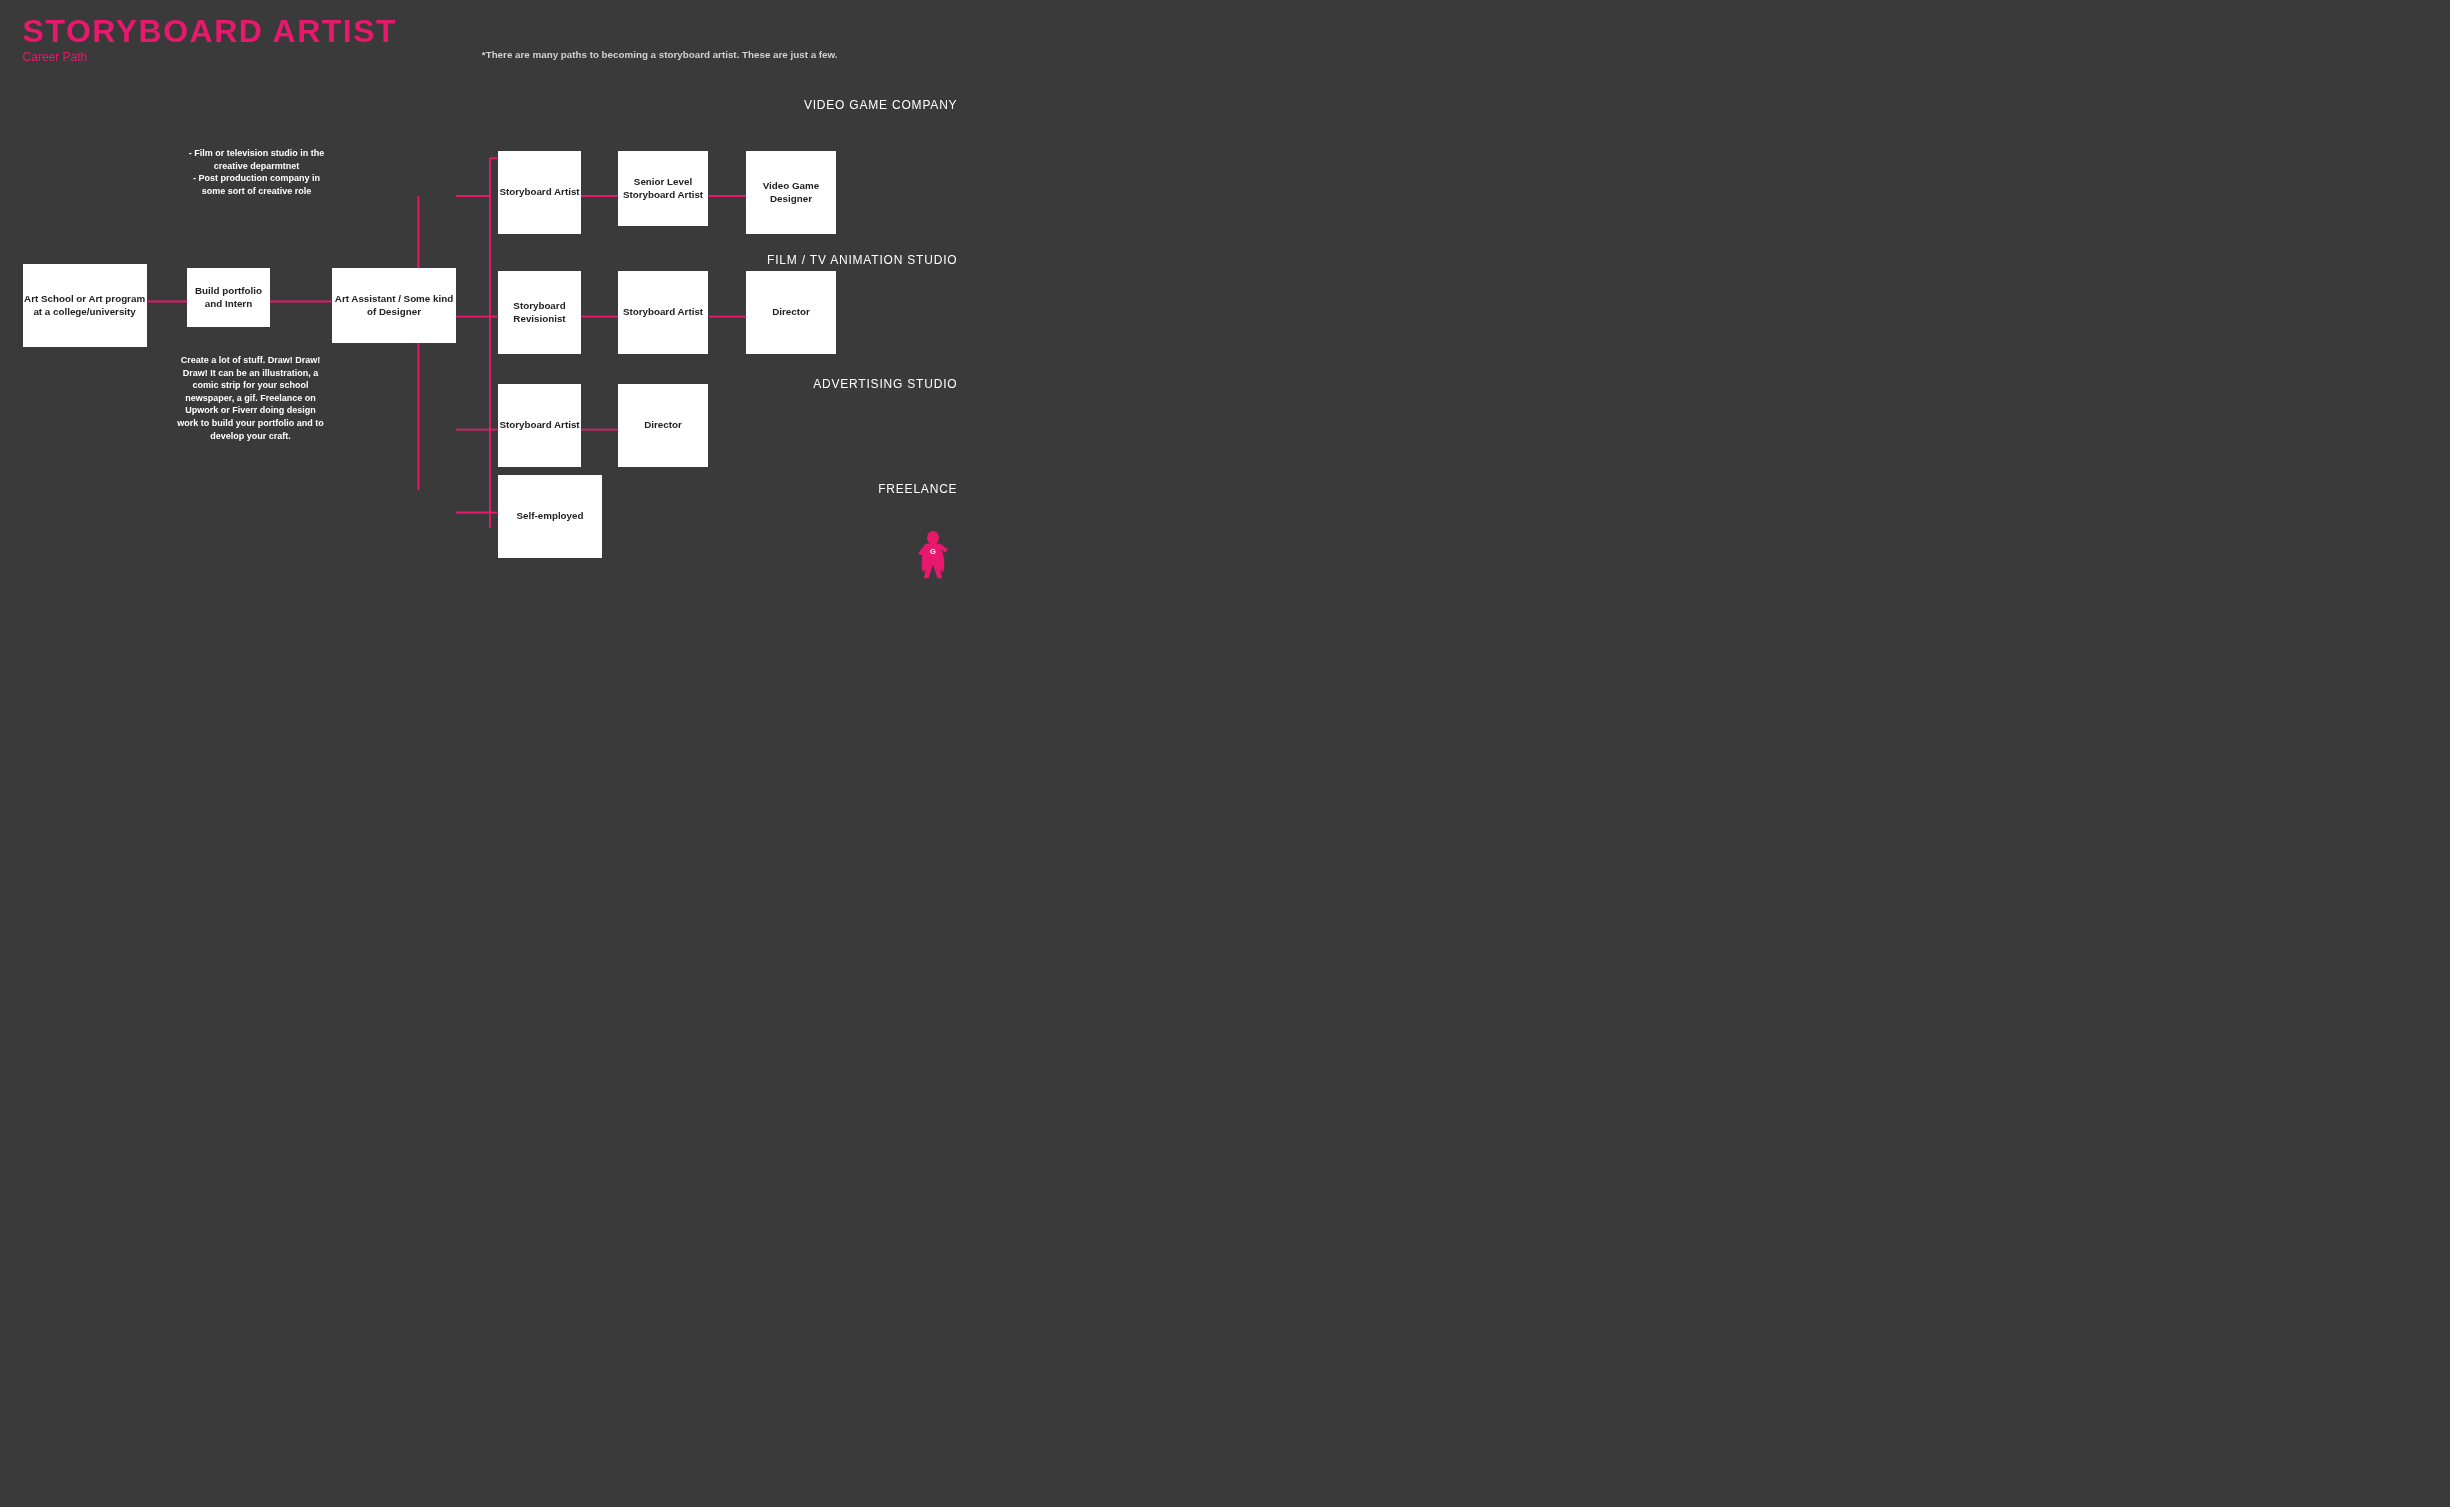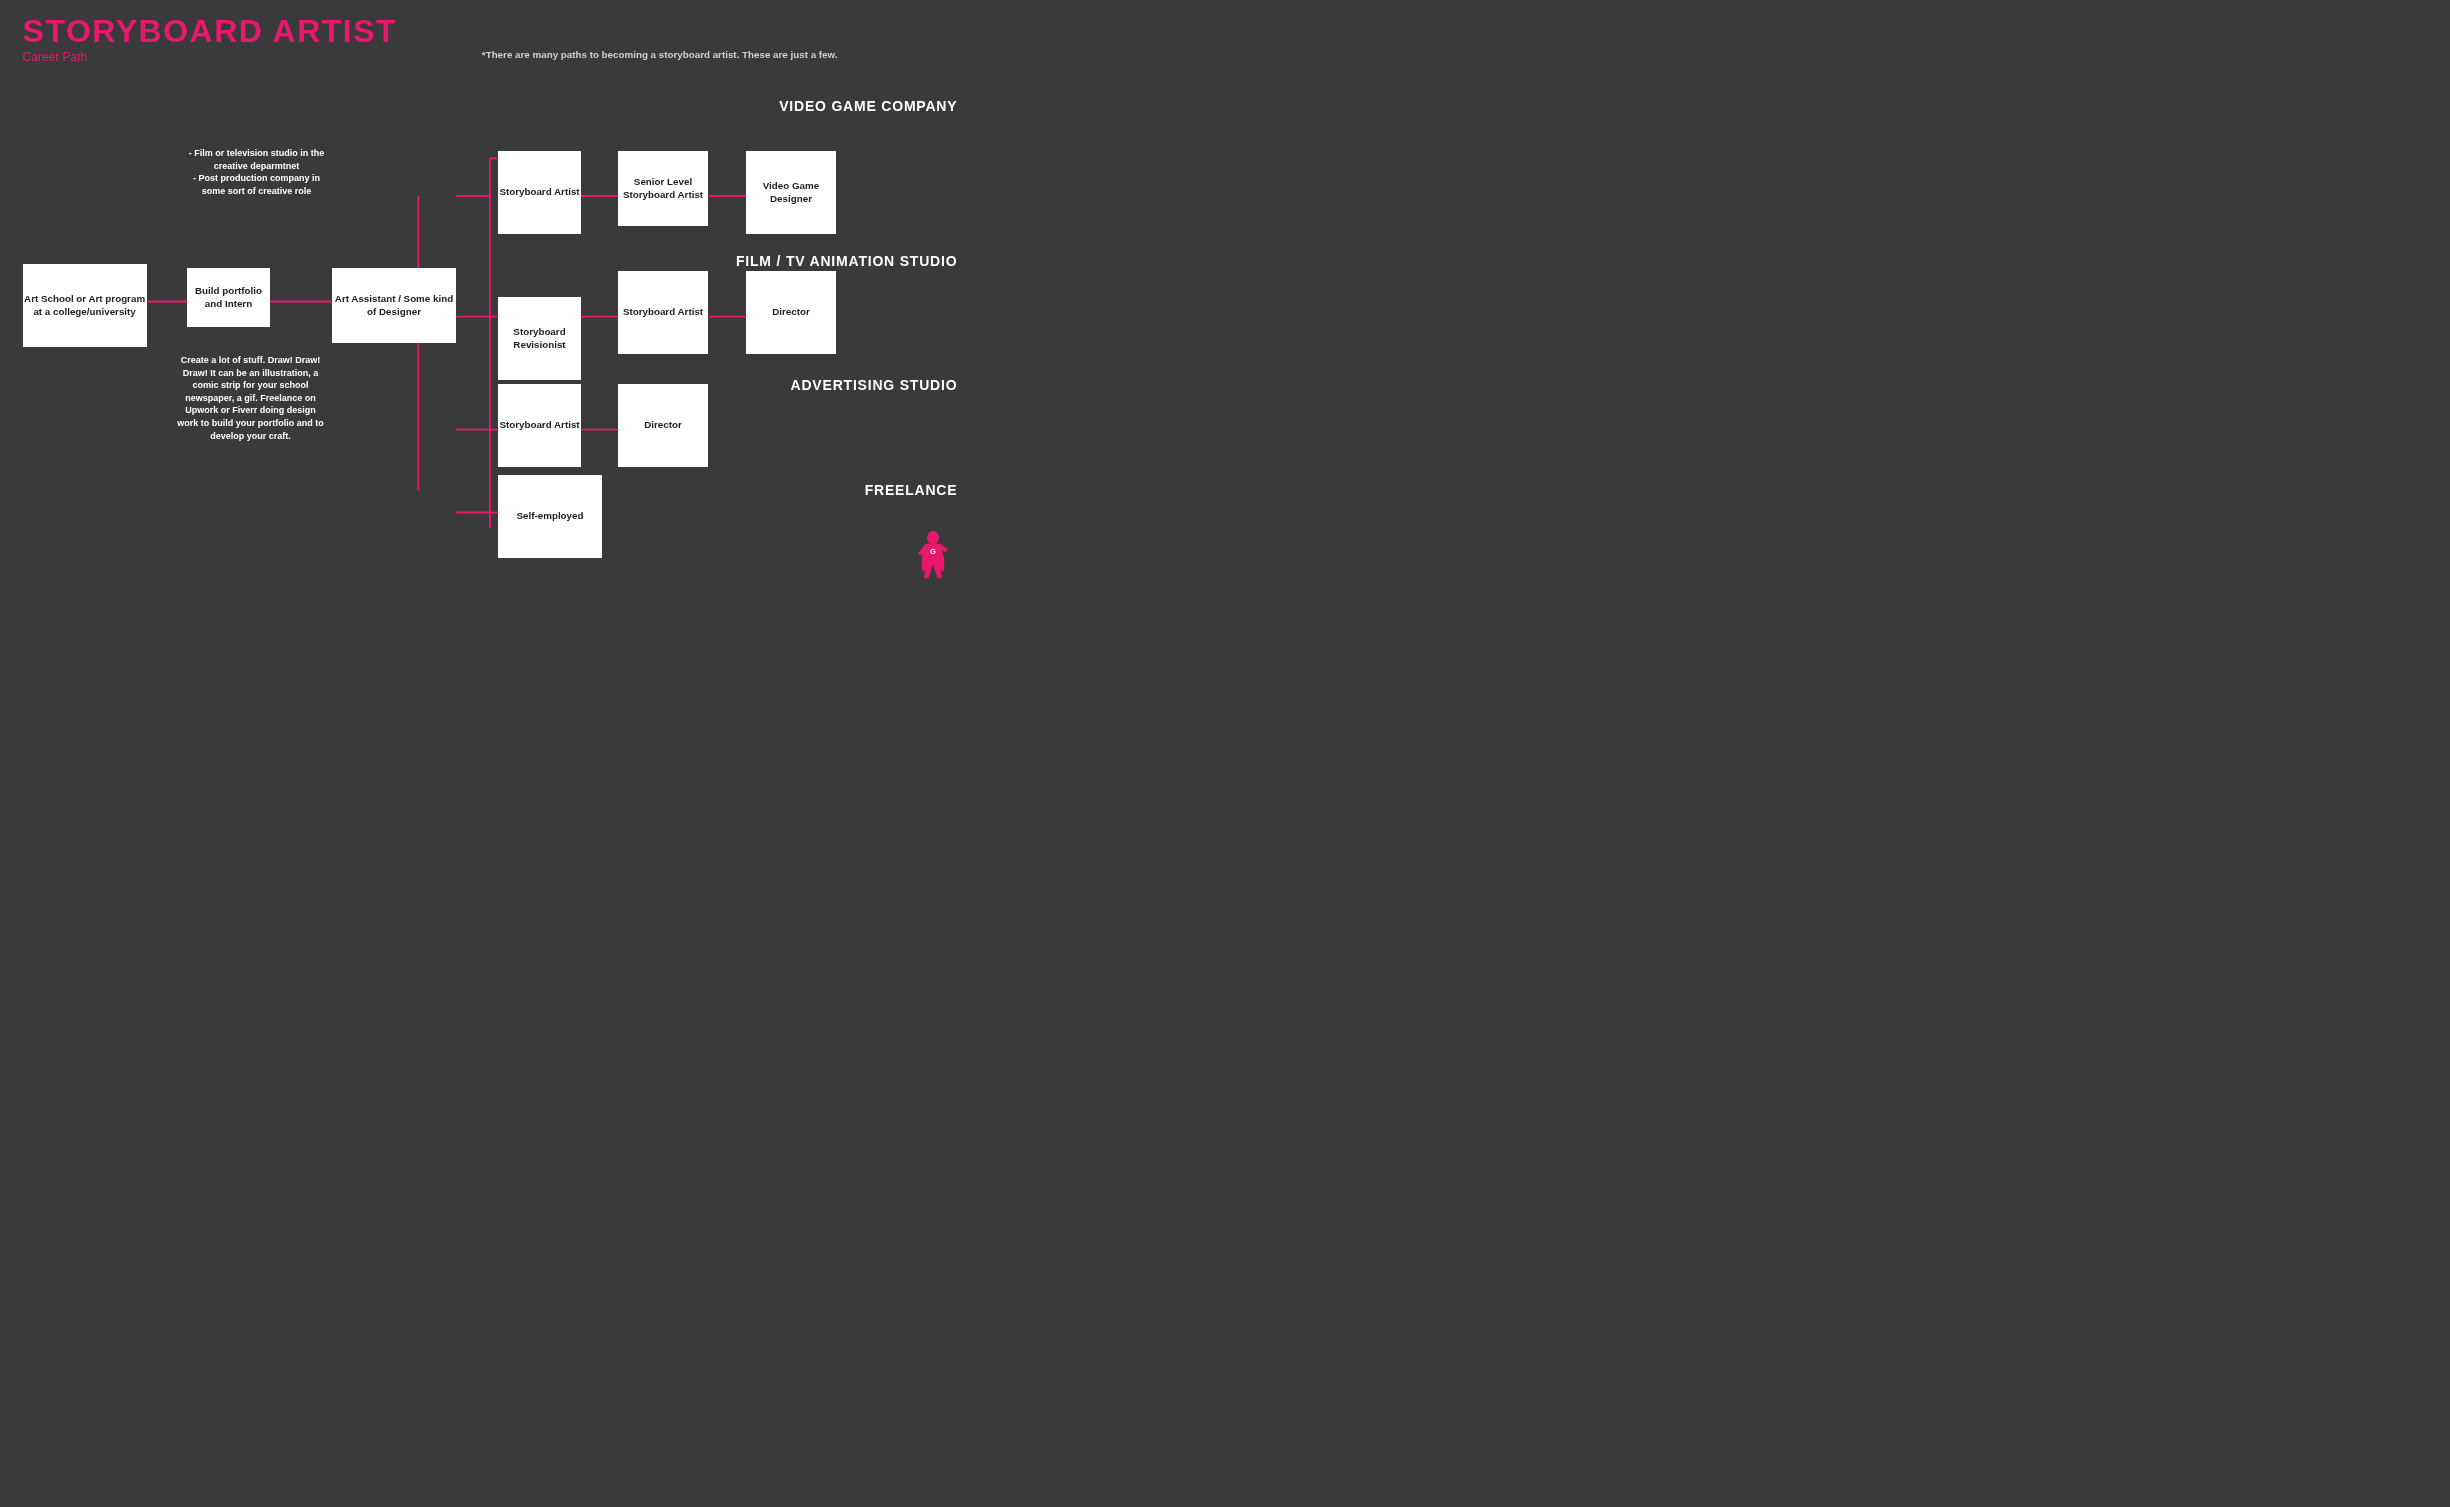--- a/index.html
+++ b/index.html
@@ -38,22 +38,22 @@
       right: 22.6px;
       text-align: center;
       color: #d0d0d0;
       font-size: 9.8px;
       font-weight: bold;
       margin-top: 28px;
     }
 
     
     .section-label {
-      font-size: 14px;
-      font-weight: 700;
+      font-size: 12px;
+      font-weight: 400;
       color: #ffffff;
       letter-spacing: 0.8px;
       text-align: right;
     }
 
     
     .box {
       background: #ffffff;
       display: flex;
       align-items: center;
@@ -148,21 +148,21 @@
 <div class="box" style="left:187px; top:268px; width:83px; height:59px;">Build portfolio and Intern</div>
 
 <div class="box" style="left:332px; top:268px; width:124px; height:75px;">Art Assistant / Some kind of Designer</div>
 
 <div class="box" style="left:498px; top:151px; width:83px; height:83px;">Storyboard Artist</div>
 
 <div class="box" style="left:618px; top:151px; width:90px; height:75px;">Senior Level Storyboard Artist</div>
 
 <div class="box" style="left:746px; top:151px; width:90px; height:83px;">Video Game Designer</div>
 
-<div class="box" style="left:498px; top:271px; width:83px; height:83px;margin-top:26px;">Storyboard Revisionist</div>
+<div class="box" style="left:498px; top:271px; width:83px; height:83px;">Storyboard Revisionist</div>
 
 <div class="box" style="left:618px; top:271px; width:90px; height:83px;">Storyboard Artist</div>
 
 <div class="box" style="left:746px; top:271px; width:90px; height:83px;">Director</div>
 
 <div class="box" style="left:498px; top:384px; width:83px; height:83px;">Storyboard Artist</div>
 
 <div class="box" style="left:618px; top:384px; width:90px; height:83px;">Director</div>
 
 <div class="box" style="left:498px; top:475px; width:104px; height:83px;">Self-employed</div>

